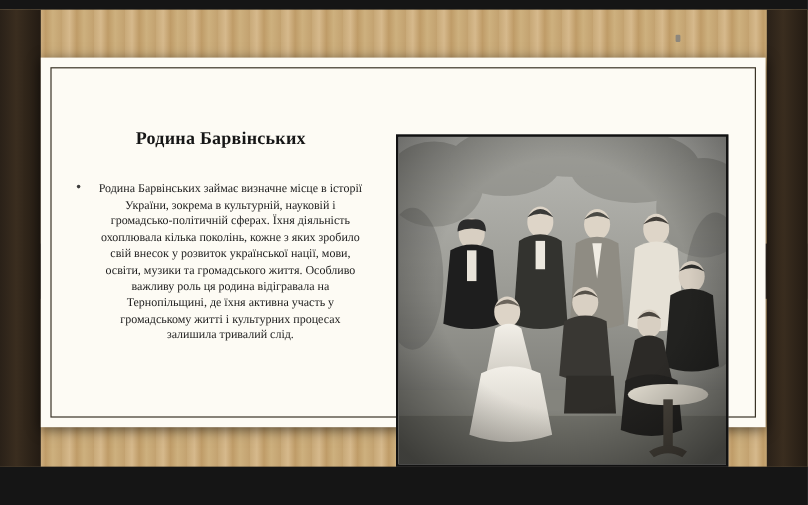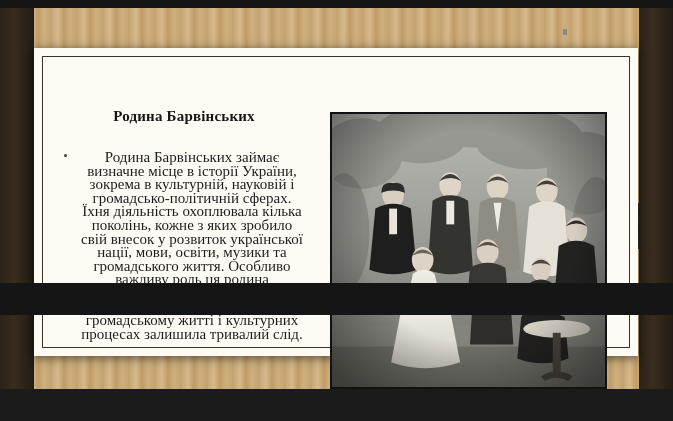--- a/index.html
+++ b/index.html
@@ -10,21 +10,21 @@
   body {
     width: 673px;
     height: 421px;
     overflow: hidden;
     font-family: "Liberation Serif", serif;
   }
 
   #screen {
     position: relative;
     width: 673px;
-    height: 315px;
+    height: 421px;
     background: #1c1c1c;
   }
 
   
   #slide-frame {
     position: absolute;
     left: 0;
     top: 8px;
     width: 673px;
     height: 381px;
@@ -108,21 +108,21 @@
     position: absolute;
     left: 0;
     top: 3px;
     width: 3px;
     height: 3px;
     border-radius: 50%;
     background: #3c3c3c;
   }
   #body-text {
     font-family: "Liberation Serif", serif;
-    font-size: 15px;
+    font-size: 10px;
     line-height: 13.6px;
     color: #1d1d1d;
     text-align: center;
     margin: 0;
   }
 
   
   #photo-wrap {
     position: absolute;
     left: 296px;

